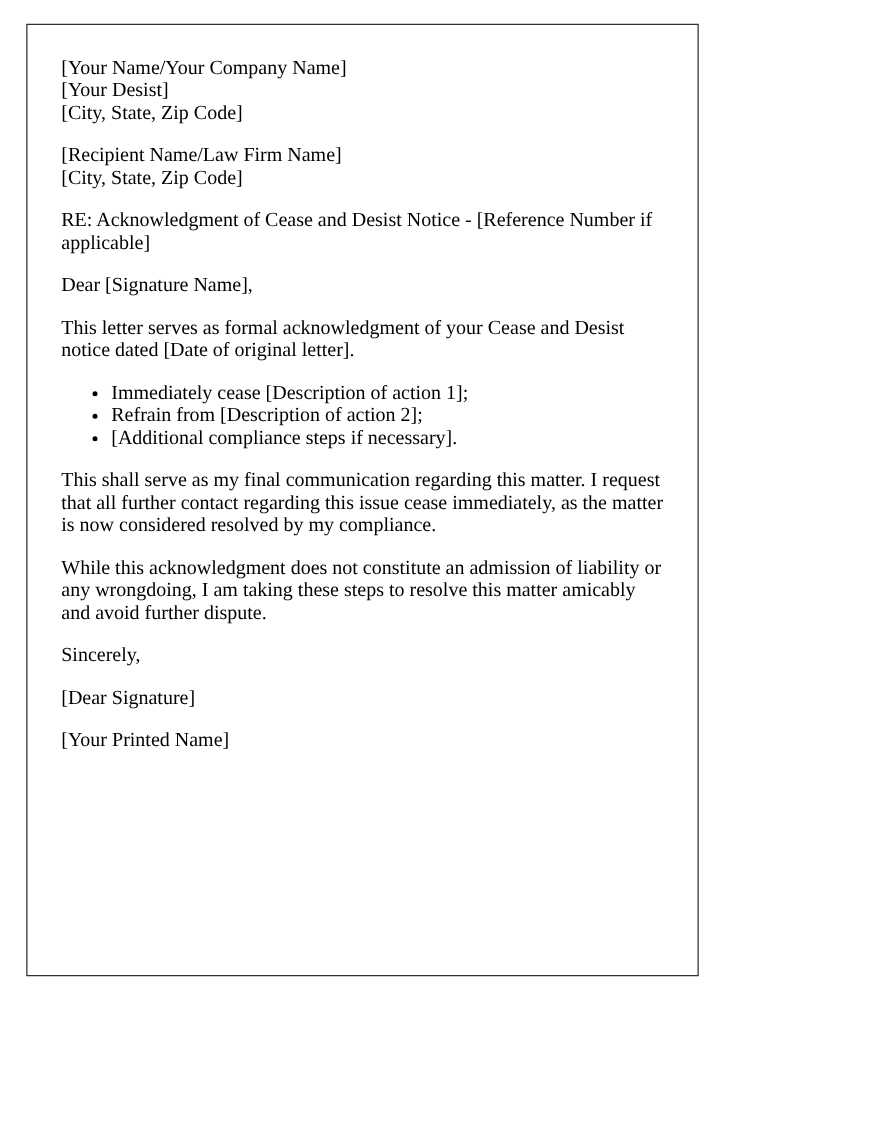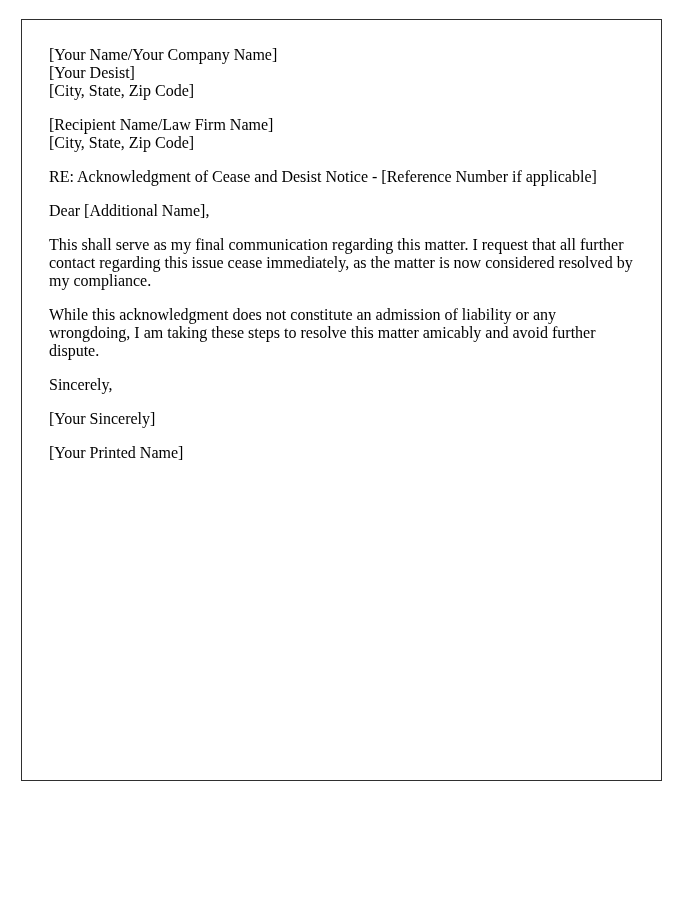--- a/index.html
+++ b/index.html
@@ -10,21 +10,21 @@
     position: relative;
     font-family: "Liberation Serif", serif;
     font-size: 16px;
     line-height: 18px;
     color: #000000;
   }
   .letter {
     position: absolute;
     left: 21px;
     top: 19px;
-    width: 641px;
+    width: 538px;
     height: 762px;
     border: 1px solid #2f2f2f;
     padding: 26px 27px;
     overflow: hidden;
     background: #ffffff;
   }
   .block { margin: 0 0 16px 0; }
   .block div { margin: 0; }
   .para { margin: 0 0 16px 0; }
   .subject { font-weight: normal; margin: 0 0 16px 0; }
@@ -46,28 +46,34 @@
     <div>[City, State, Zip Code]</div>
   </div>
 
   <div class="block">
     <div>[Recipient Name/Law Firm Name]</div>
     <div>[City, State, Zip Code]</div>
   </div>
 
   <p class="subject">RE: Acknowledgment of Cease and Desist Notice - [Reference Number if applicable]</p>
 
-  <p class="para">Dear [Additional Name],</p>
+  <p class="para">Dear [Signature Name],</p>
+
+  <p class="para">This letter serves as formal acknowledgment of your Cease and Desist notice dated [Date of original letter].</p>
 
 
-
+  <ul class="compliance-list">
+    <li>Immediately cease [Description of action 1];</li>
+    <li>Refrain from [Description of action 2];</li>
+    <li>[Additional compliance steps if necessary].</li>
+  </ul>
 
   <p class="para">This shall serve as my final communication regarding this matter. I request that all further contact regarding this issue cease immediately, as the matter is now considered resolved by my compliance.</p>
 
   <p class="para">While this acknowledgment does not constitute an admission of liability or any wrongdoing, I am taking these steps to resolve this matter amicably and avoid further dispute.</p>
 
   <p class="para">Sincerely,</p>
 
-  <p class="para">[Your Sincerely]</p>
+  <p class="para">[Dear Signature]</p>
 
   <p class="para">[Your Printed Name]</p>
 
 </div>
 
 </body></html>

